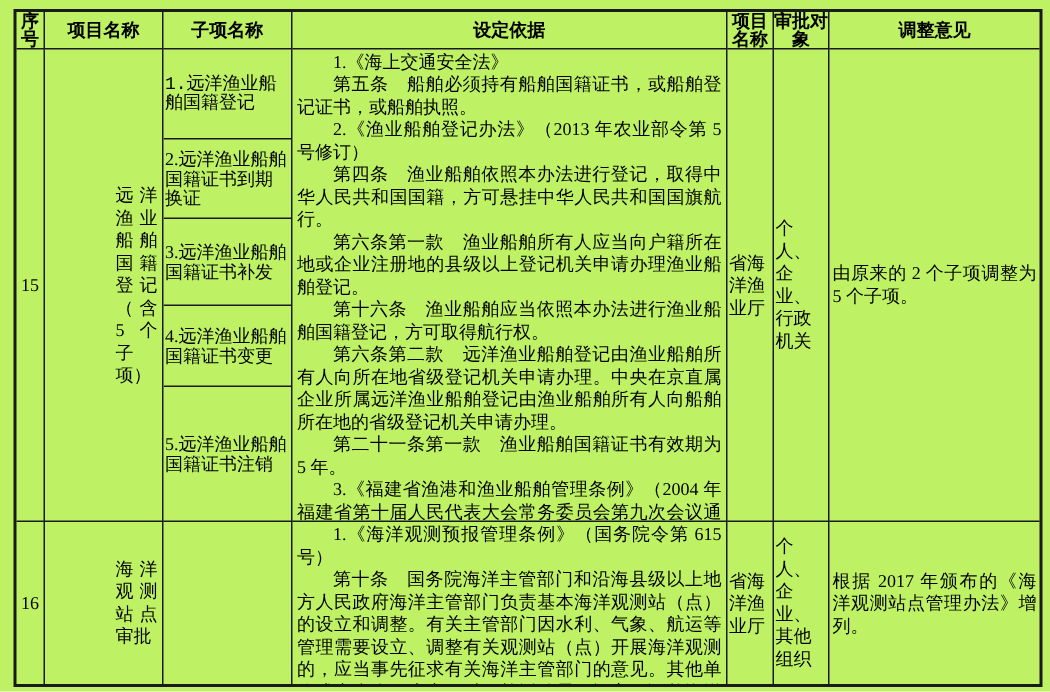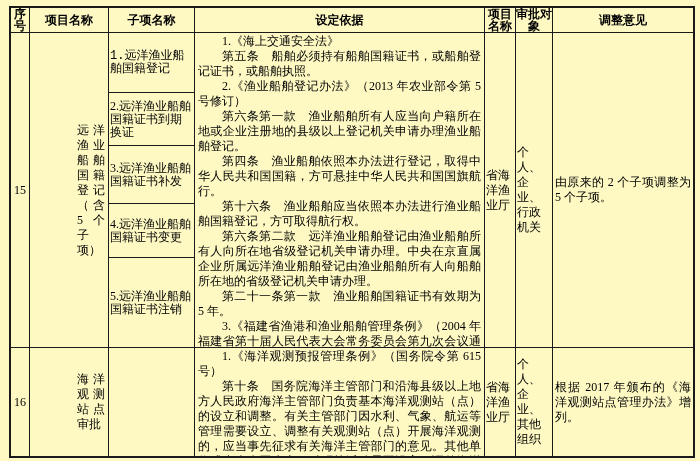--- a/index.html
+++ b/index.html
@@ -1,16 +1,16 @@
 <!DOCTYPE html>
 <html><head>
 <meta charset="utf-8">
 <style>
   html,body{margin:0;padding:0;background:#fff;}
-  .page{position:relative;width:700px;height:461px;background:#fef9c3;overflow:hidden;
+  .page{position:relative;width:700px;height:461px;background:#bef264;overflow:hidden;
         font-family:"Liberation Serif","DejaVu Serif",serif;color:#000;font-size:12px;}
   .tbl{position:absolute;left:9px;top:6px;width:686px;height:452px;box-sizing:border-box;
        border:2px solid #1a1a1a;display:grid;
        grid-template-columns:19px 79px 86px 290px 31px 37px 1fr;
        grid-template-rows:25px 315px 1fr;}
   .c{border-right:1px solid #1a1a1a;border-bottom:1px solid #1a1a1a;overflow:hidden;
      box-sizing:border-box;}
   .last-col{border-right:none;}
   .last-row{border-bottom:none;}
   .hd{display:flex;align-items:center;justify-content:center;text-align:center;
@@ -81,22 +81,22 @@
           <span>4.远洋渔业船舶国籍证书变更</span>
         </div>
       <div class="sub sub5">
           <span>5.远洋渔业船舶国籍证书注销</span>
         </div>
     </div>
     <div class="c basis">
       <p>1.《海上交通安全法》</p>
       <p>第五条　船舶必须持有船舶国籍证书，或船舶登记证书，或船舶执照。</p>
       <p>2.《渔业船舶登记办法》（2013 年农业部令第 5 号修订）</p>
+      <p>第四条　渔业船舶依照本办法进行登记，取得中华人民共和国国籍，方可悬挂中华人民共和国国旗航行。</p>
       <p>第六条第一款　渔业船舶所有人应当向户籍所在地或企业注册地的县级以上登记机关申请办理渔业船舶登记。</p>
-      <p>第四条　渔业船舶依照本办法进行登记，取得中华人民共和国国籍，方可悬挂中华人民共和国国旗航行。</p>
       <p>第十六条　渔业船舶应当依照本办法进行渔业船舶国籍登记，方可取得航行权。</p>
       <p>第六条第二款　远洋渔业船舶登记由渔业船舶所有人向所在地省级登记机关申请办理。中央在京直属企业所属远洋渔业船舶登记由渔业船舶所有人向船舶所在地的省级登记机关申请办理。</p>
       <p>第二十一条第一款　渔业船舶国籍证书有效期为 5 年。</p>
       <p>3.《福建省渔港和渔业船舶管理条例》（2004 年福建省第十届人民代表大会常务委员会第九次会议通过）</p>
 
     </div>
     <div class="c mid narrow">
         <span>省海洋渔业厅</span>
       </div>
     <div class="c mid narrow">

